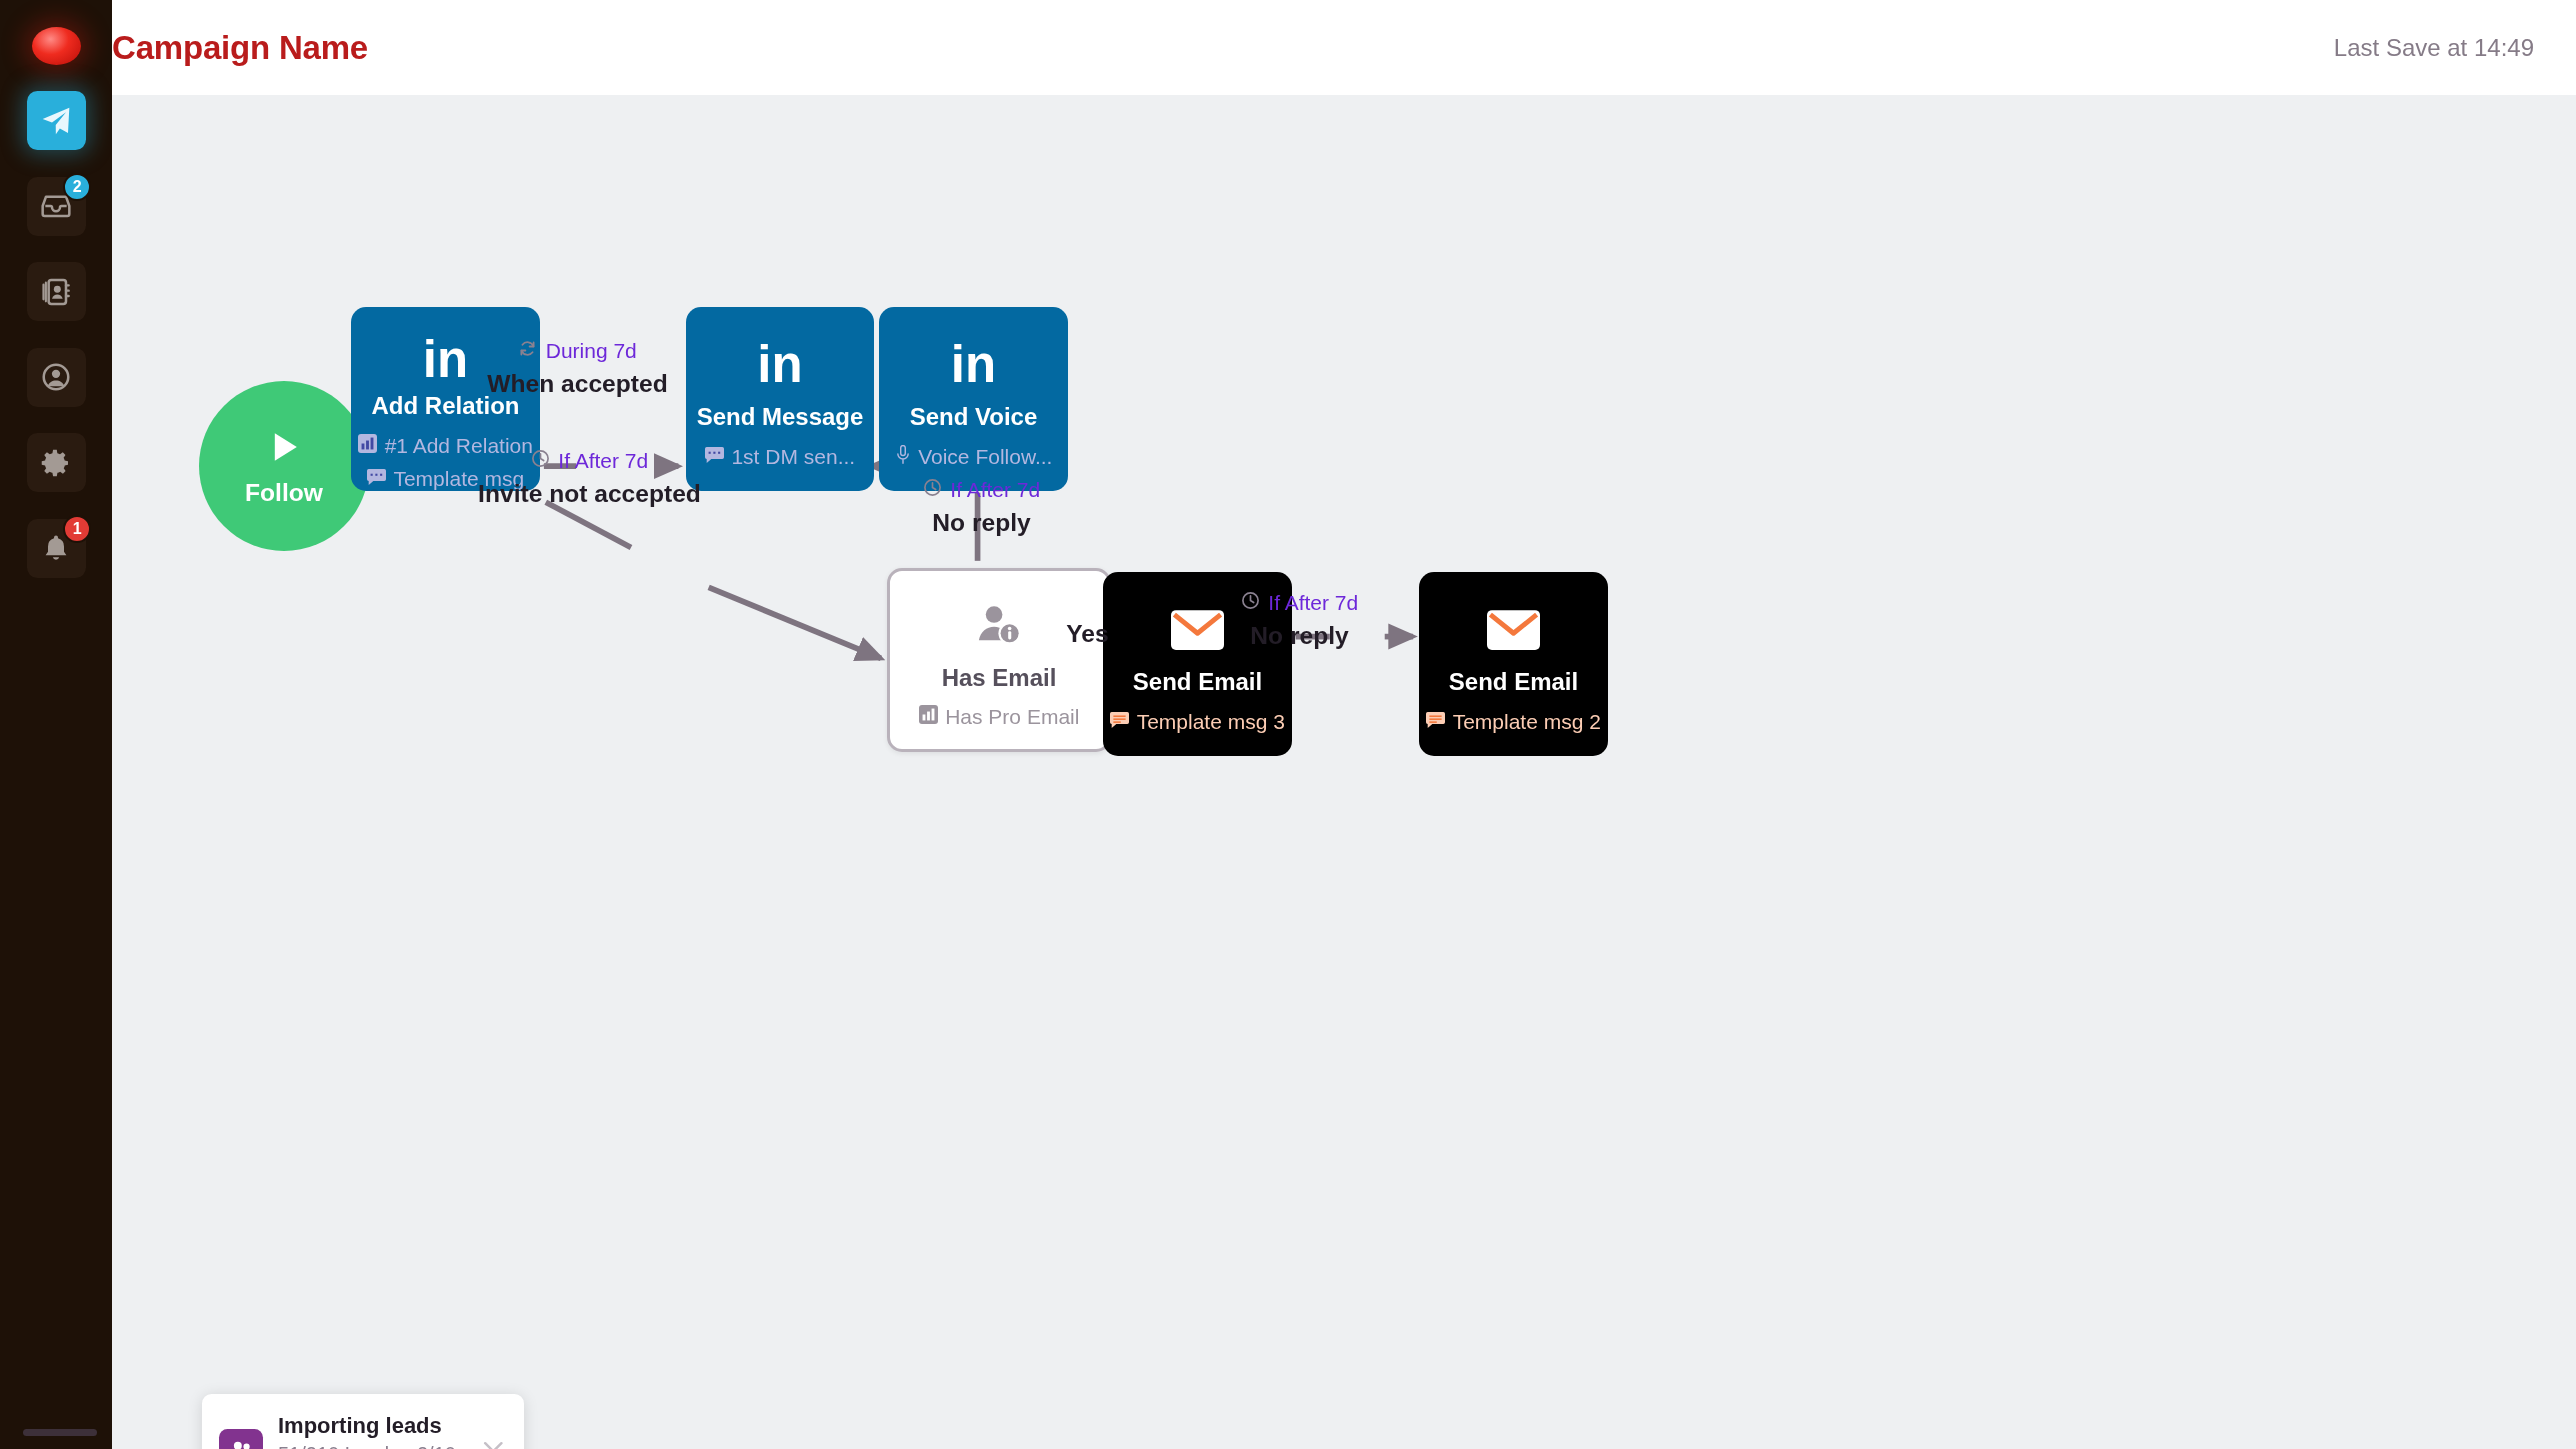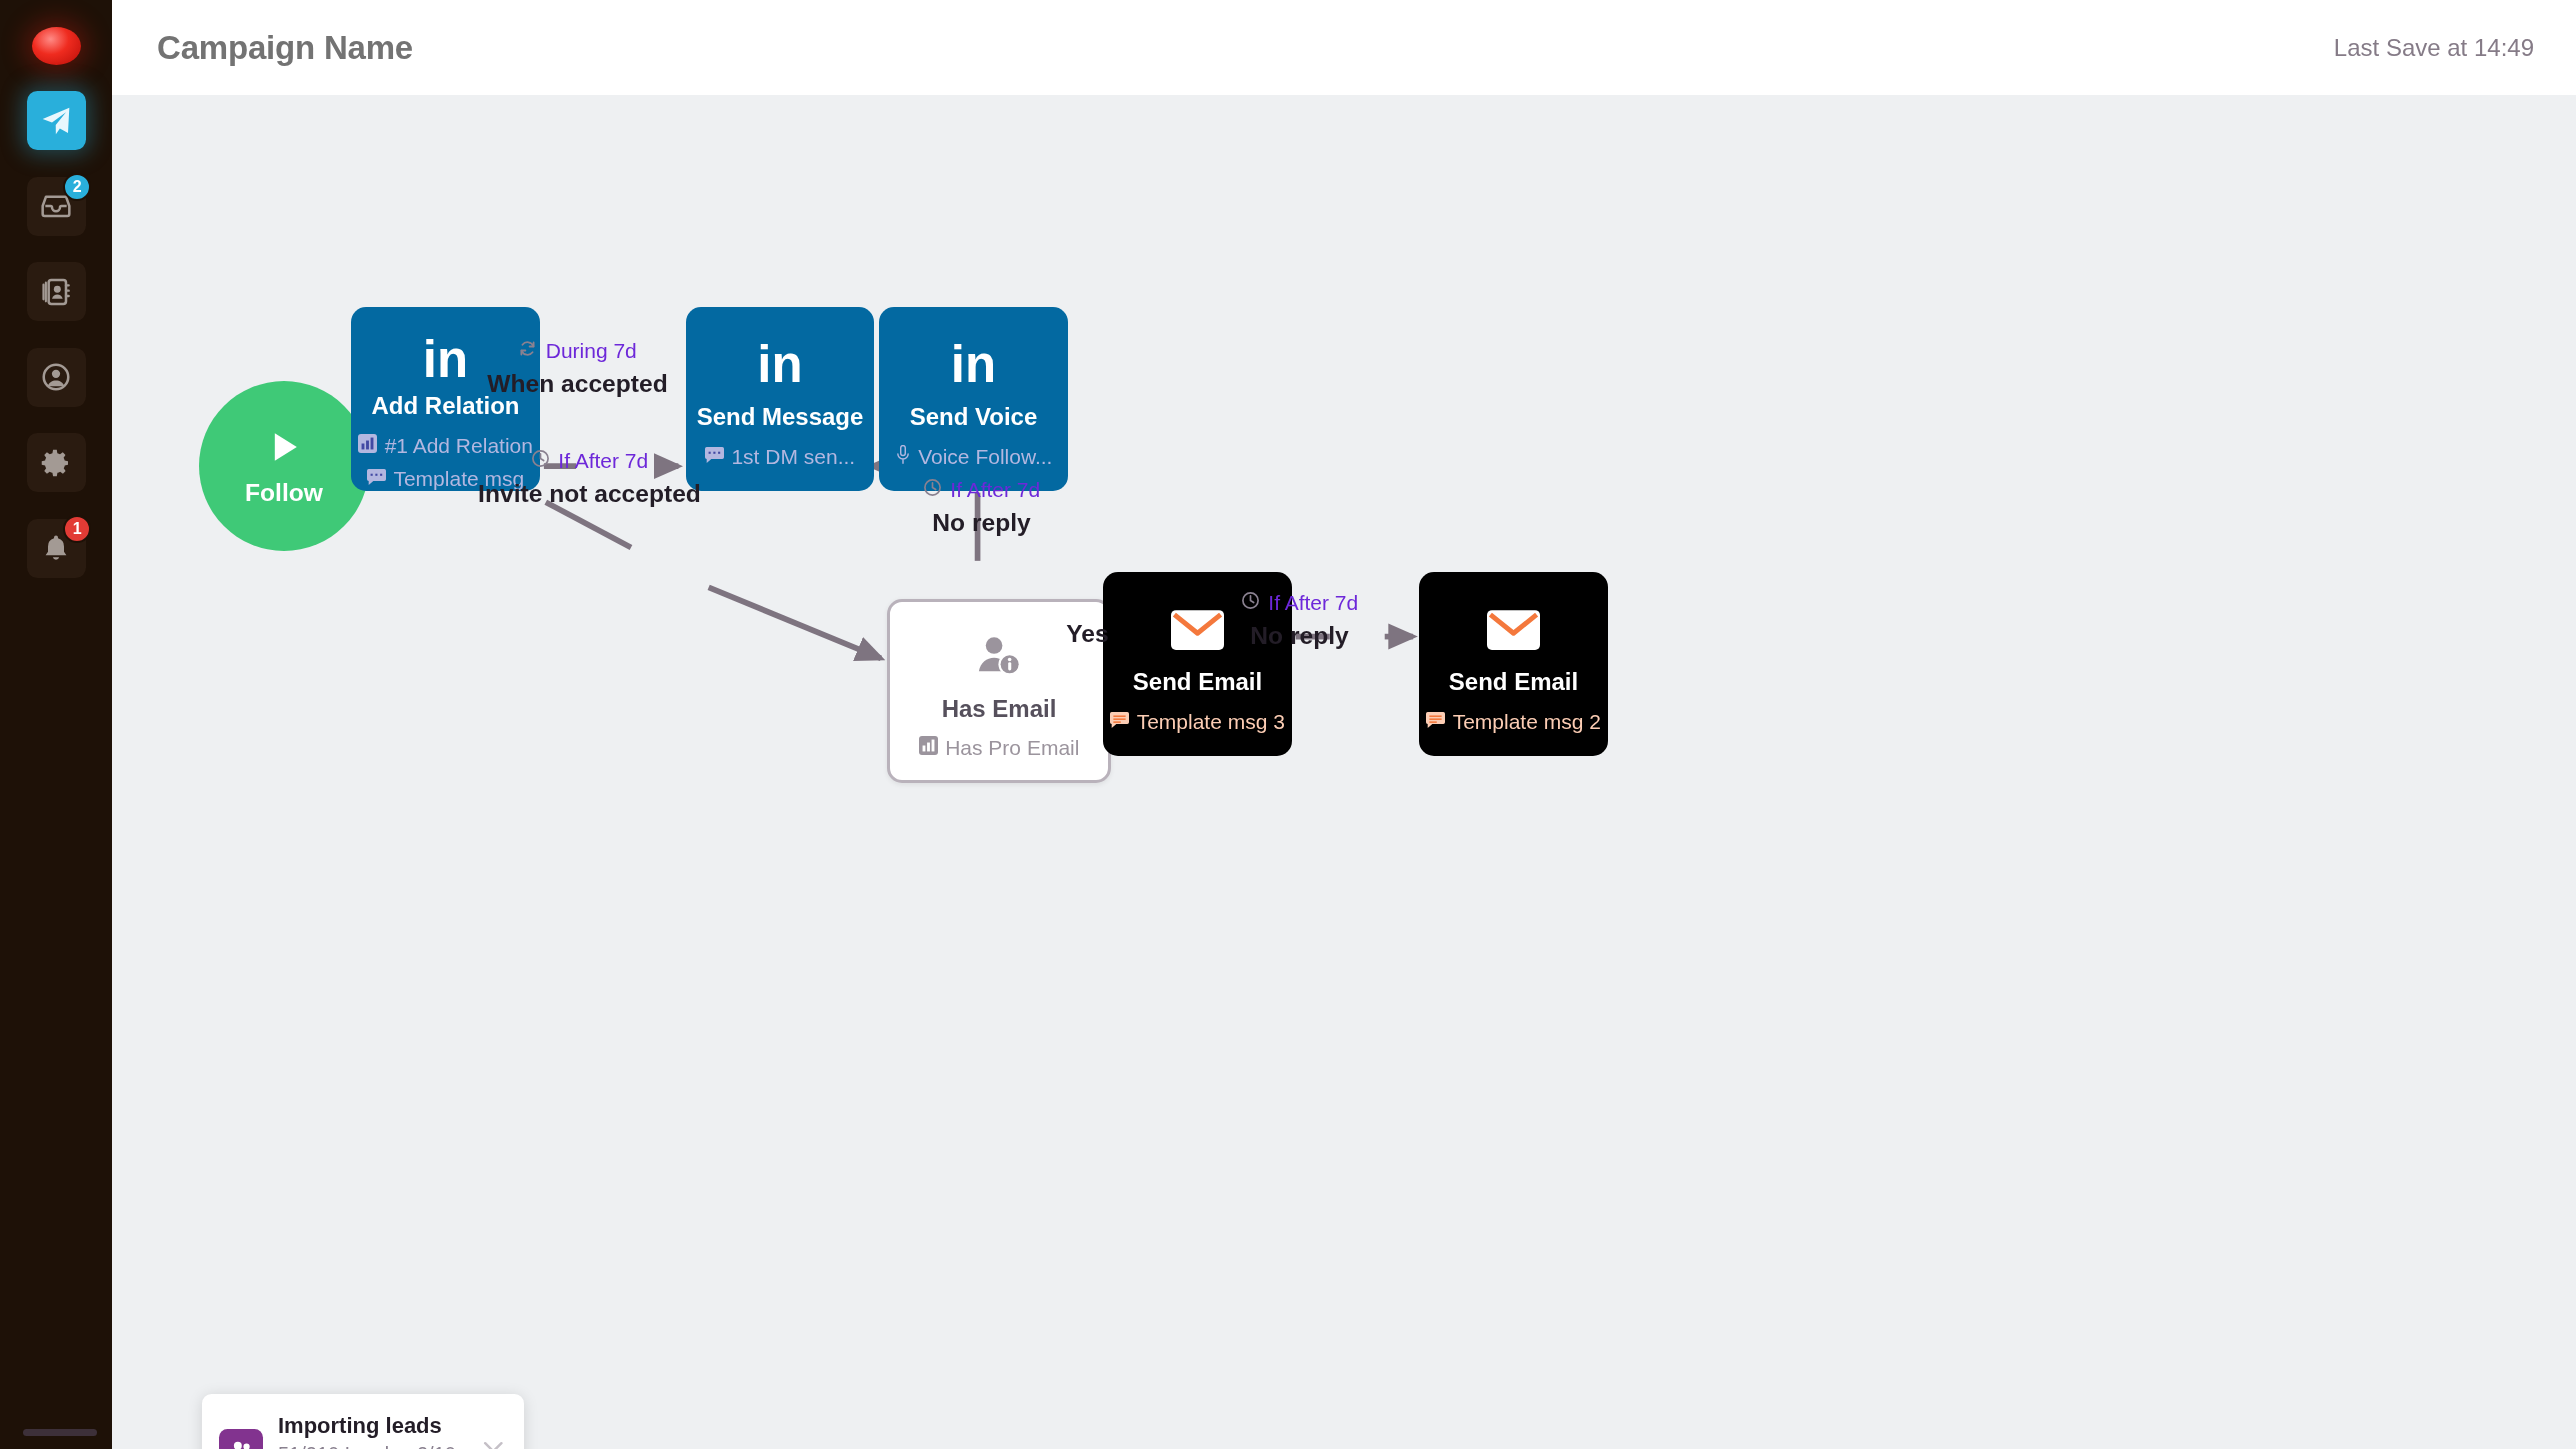--- a/index.html
+++ b/index.html
@@ -56,23 +56,22 @@
   }
 
   
   #header {
     position: absolute; left: 112px; top: 0;
     width: 2464px; height: 95px;
     background: #fff;
     display: flex; align-items: center;
   }
   #page-title {
-    margin-left: 45px;
     font-size: 33px; font-weight: 700; letter-spacing: -0.2px;
-    color: #737373;
+    color: #b91c1c;
   }
   #last-save {
     margin-left: auto; margin-right: 42px;
     font-size: 24px; color: #857b87;
   }
 
   
   #canvas {
     position: absolute; left: 112px; top: 95px;
     width: 2464px; height: 1354px;
@@ -126,21 +125,21 @@
   .card.orange .sub { color: #fccdb4; }
   .card.white  .sub { color: #9b949d; }
   .card .sub svg { flex: none; }
 
   .lnk-title { font-size: 51px; font-weight: 700; color: #fff; line-height: 1;
                font-family: "Liberation Sans", sans-serif; }
 
   #node-add-relation  { left: 239px; top: 212px;  width: 189px; height: 184px; }
   #node-send-message  { left: 574px; top: 212px;  width: 188px; height: 184px; }
   #node-send-voice    { left: 767px; top: 212px;  width: 189px; height: 184px; }
-  #node-has-email     { left: 775px; top: 504px;  width: 224px; height: 184px; padding-top: 21px; }
+  #node-has-email     { left: 775px; top: 473px;  width: 224px; height: 184px; padding-top: 21px; }
   #node-send-email-1  { left: 991px; top: 477px; width: 189px; height: 184px; }
   #node-send-email-2  { left: 1307px; top: 477px; width: 189px; height: 184px; }
 
   
   .edge-label { position: absolute; text-align: center; white-space: nowrap; }
   .edge-label .cond {
     font-size: 21px; color: #6d28d9;
     display: flex; align-items: center; justify-content: center; gap: 8.5px;
   }
   .edge-label .main {

